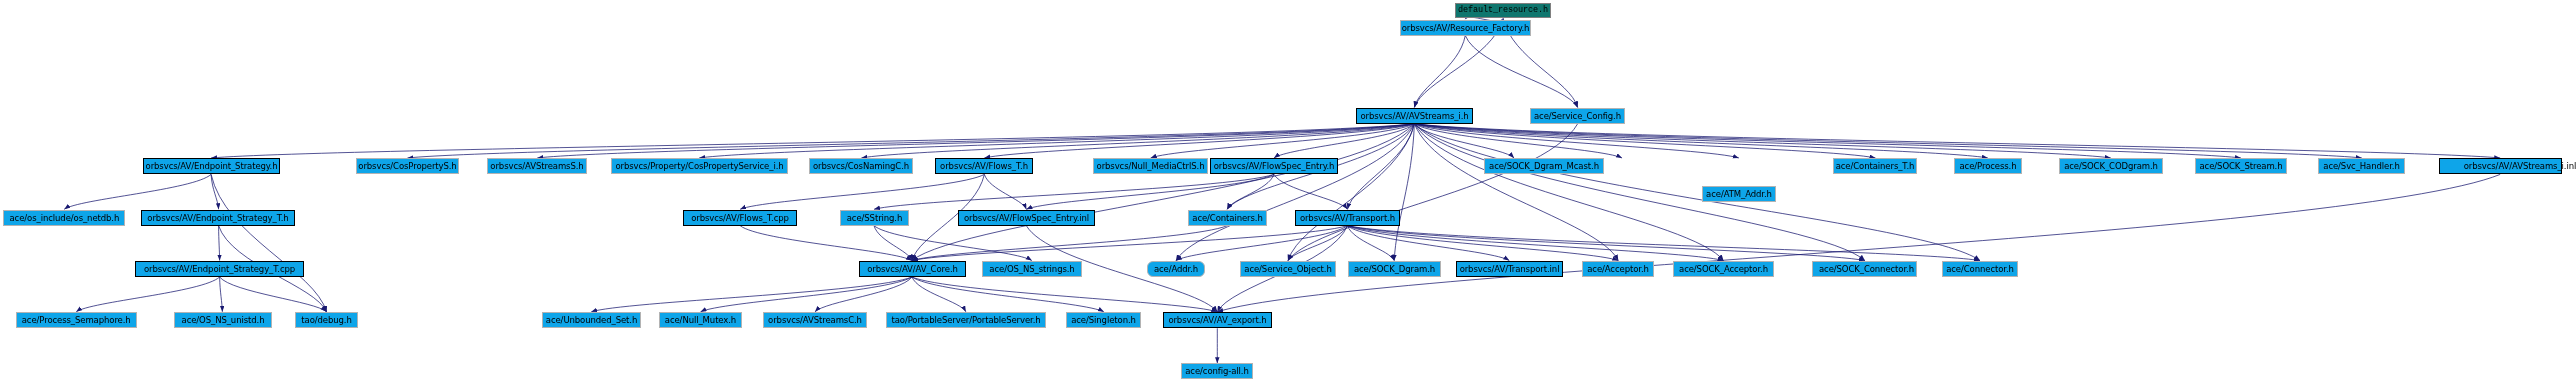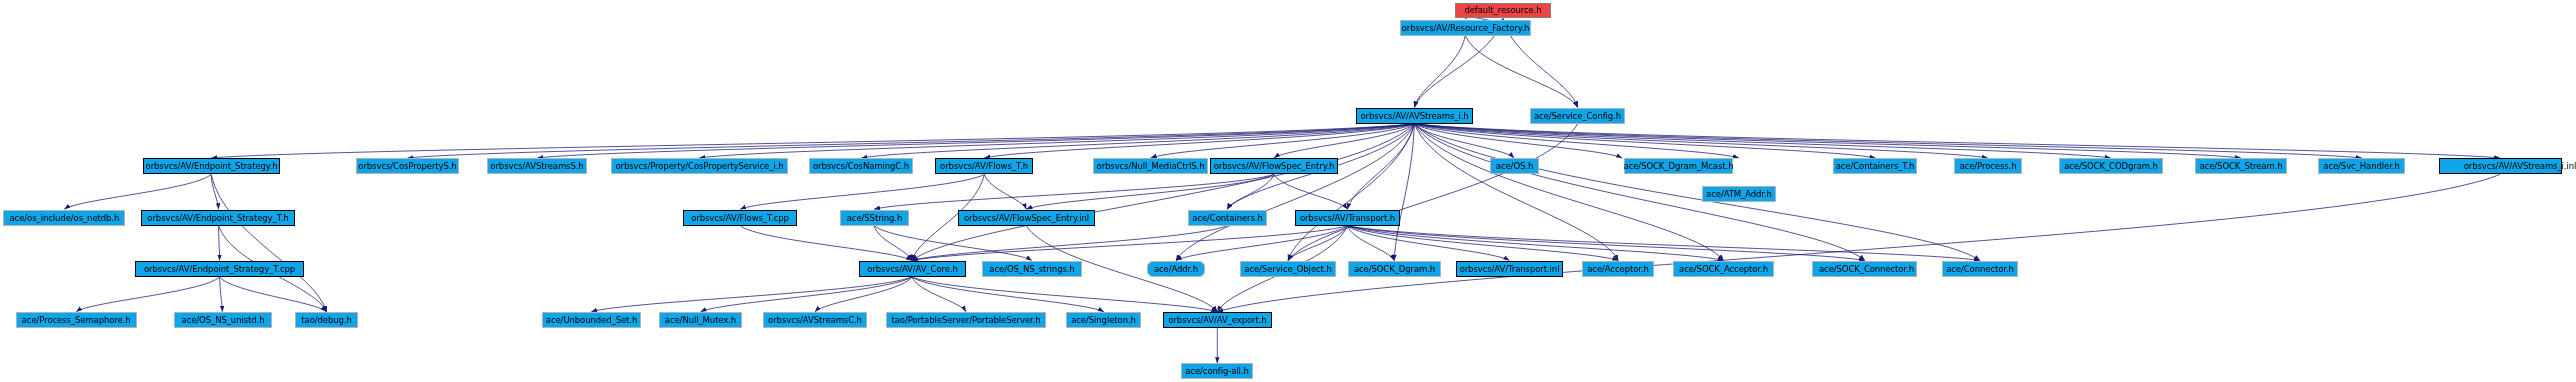--- a/index.html
+++ b/index.html
@@ -37,21 +37,22 @@
     line-height: 1;
     white-space: nowrap;
     padding: 0 4.1px;
     letter-spacing: -0.1px;
   }
   .node.strong {
     border: 0.7px solid #000000;
   }
   .node.root {
     border: 0.7px solid #808080;
-    background: #ef4444;
+    background: #0f766e;
+    font-family: Liberation Mono, monospace;
   }
 </style>
 </head>
 <body>
 
 <div id="canvas">
   <svg id="edges" viewBox="0 0 3771 560" preserveAspectRatio="none">
     <defs>
       <marker id="arrow" markerWidth="9" markerHeight="9" refX="8" refY="3" orient="auto" markerUnits="strokeWidth">
         <path d="M0,0 L8,3 L0,6 z" fill="#191970"></path>
@@ -138,21 +139,21 @@
       <div class="node" style="left: 1530px; top: 108px; width: 95px;">ace/Service_Config.h</div>
       <div class="node strong" style="left: 143px; top: 158px; width: 137px;">orbsvcs/AV/Endpoint_Strategy.h</div>
       <div class="node" style="left: 356px; top: 158px; width: 103px;">orbsvcs/CosPropertyS.h</div>
       <div class="node" style="left: 487px; top: 158px; width: 100px;">orbsvcs/AVStreamsS.h</div>
       <div class="node" style="left: 611px; top: 158px; width: 177px;">orbsvcs/Property/CosPropertyService_i.h</div>
       <div class="node" style="left: 809px; top: 158px; width: 104px;">orbsvcs/CosNamingC.h</div>
       <div class="node strong" style="left: 935px; top: 158px; width: 98px;">orbsvcs/AV/Flows_T.h</div>
       <div class="node" style="left: 1093px; top: 158px; width: 115px;">orbsvcs/Null_MediaCtrlS.h</div>
       <div class="node strong" style="left: 1210px; top: 158px; width: 128px;">orbsvcs/AV/FlowSpec_Entry.h</div>
       <div class="node" style="left: 1490px; top: 158px; width: 49px;">ace/OS.h</div>
-      <div class="node" style="left: 1624px; top: 158px; width: 109px;">ace/SOCK_Dgram_Mcast.h</div>
+      <div class="node" style="left: 1484px; top: 158px; width: 120px;">ace/SOCK_Dgram_Mcast.h</div>
       <div class="node" style="left: 1702px; top: 158px; width: 74px; margin-top: 28px;">ace/ATM_Addr.h</div>
       <div class="node" style="left: 1833px; top: 158px; width: 84px;">ace/Containers_T.h</div>
       <div class="node" style="left: 1954px; top: 158px; width: 68px;">ace/Process.h</div>
       <div class="node" style="left: 2059px; top: 158px; width: 104px;">ace/SOCK_CODgram.h</div>
       <div class="node" style="left: 2195px; top: 158px; width: 92px;">ace/SOCK_Stream.h</div>
       <div class="node" style="left: 2318px; top: 158px; width: 87px;">ace/Svc_Handler.h</div>
       <div class="node strong" style="left: 2439px; top: 158px; width: 123px; padding-left: 43px;">orbsvcs/AV/AVStreams_i.inl</div>
       <div class="node" style="left: 3.4px; top: 210px; width: 122px;">ace/os_include/os_netdb.h</div>
       <div class="node strong" style="left: 141px; top: 210px; width: 154px;">orbsvcs/AV/Endpoint_Strategy_T.h</div>
       <div class="node strong" style="left: 683px; top: 210px; width: 114px;">orbsvcs/AV/Flows_T.cpp</div>

